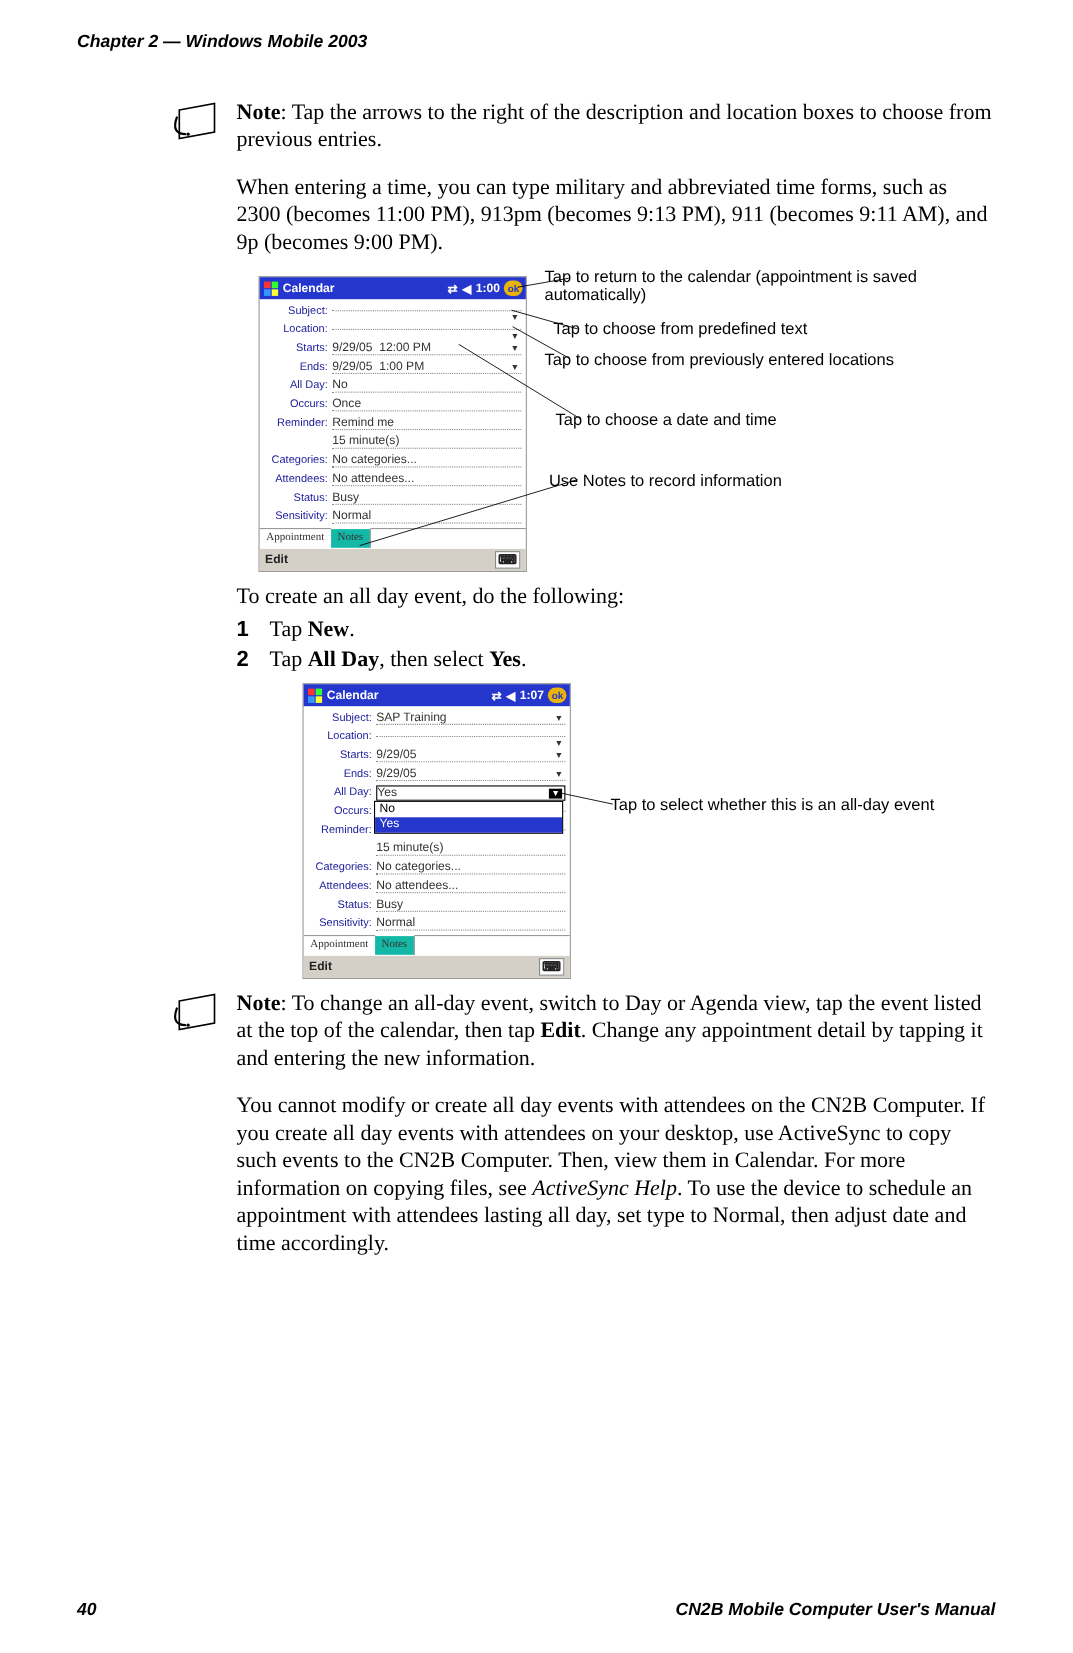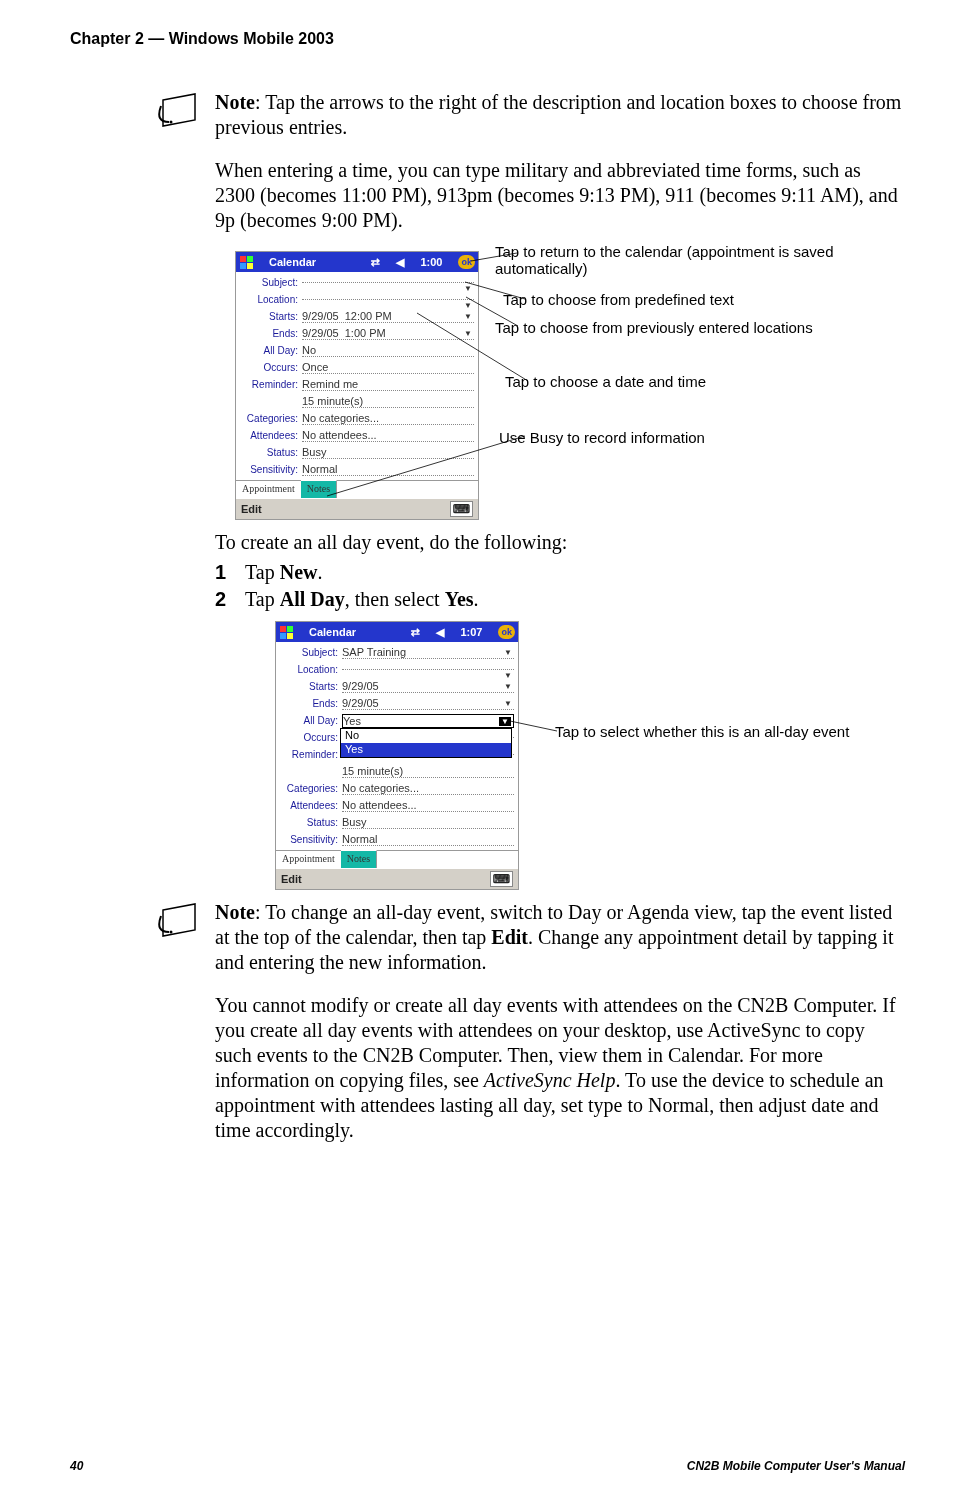--- a/index.html
+++ b/index.html
@@ -13,31 +13,32 @@
     position: relative;
     overflow: hidden;
   }
   .header {
     position: absolute;
     top: 30px;
     left: 70px;
     right: 70px;
     font-family: Arial, sans-serif;
     font-weight: bold;
+    font-style: italic;
     font-size: 16px;
   }
   .footer {
     position: absolute;
     bottom: 30px;
     left: 70px;
     right: 70px;
     font-family: Arial, sans-serif;
     font-weight: bold;
     font-style: italic;
-    font-size: 12px;
+    font-size: 16px;
     display: flex;
     justify-content: space-between;
   }
   .content {
     position: absolute;
     top: 90px;
     left: 215px;
     right: 70px;
   }
   .note-block {
@@ -82,21 +83,21 @@
   }
   .dev-titlebar {
     background: #2436cc;
     color: #fff;
     height: 20px;
     display: flex;
     align-items: center;
     padding: 0 3px;
     font-weight: bold;
     font-size: 11px;
-    gap: 16px;
+    gap: 4px;
   }
   .ok-button {
     background: #eab308;
     color: #2436cc;
     border-radius: 9px;
     font-size: 9px;
     font-weight: bold;
     padding: 0 3px;
     height: 14px;
     line-height: 14px;
@@ -297,21 +298,21 @@
       <line x1="230" y1="31" x2="290" y2="48"></line>
       <line x1="231" y1="46" x2="283" y2="75"></line>
       <line x1="182" y1="62" x2="293" y2="130"></line>
       <line x1="92" y1="245" x2="290" y2="185"></line>
     </svg>
     <div class="callout-layer">
       <div class="callout" style="top:-8px; white-space:normal; width:370px">Tap to return to the calendar (appointment is saved automatically)</div>
       <div class="callout" style="top:40px; left:8px">Tap to choose from predefined text</div>
       <div class="callout" style="top:68px">Tap to choose from previously entered locations</div>
       <div class="callout" style="top:122px; left:10px">Tap to choose a date and time</div>
-      <div class="callout" style="top:178px; left:4px">Use Busy to record information</div>
+      <div class="callout" style="top:178px; left:4px">Use Notes to record information</div>
     </div>
   </div>
 
   <p class="body-text" style="margin-bottom:6px">To create an all day event, do the following:</p>
 
   <div class="step-row">
     <span class="step-num">1</span>
     <span><span>Tap </span><strong>New</strong><span>.</span></span>
   </div>
   <div class="step-row">

